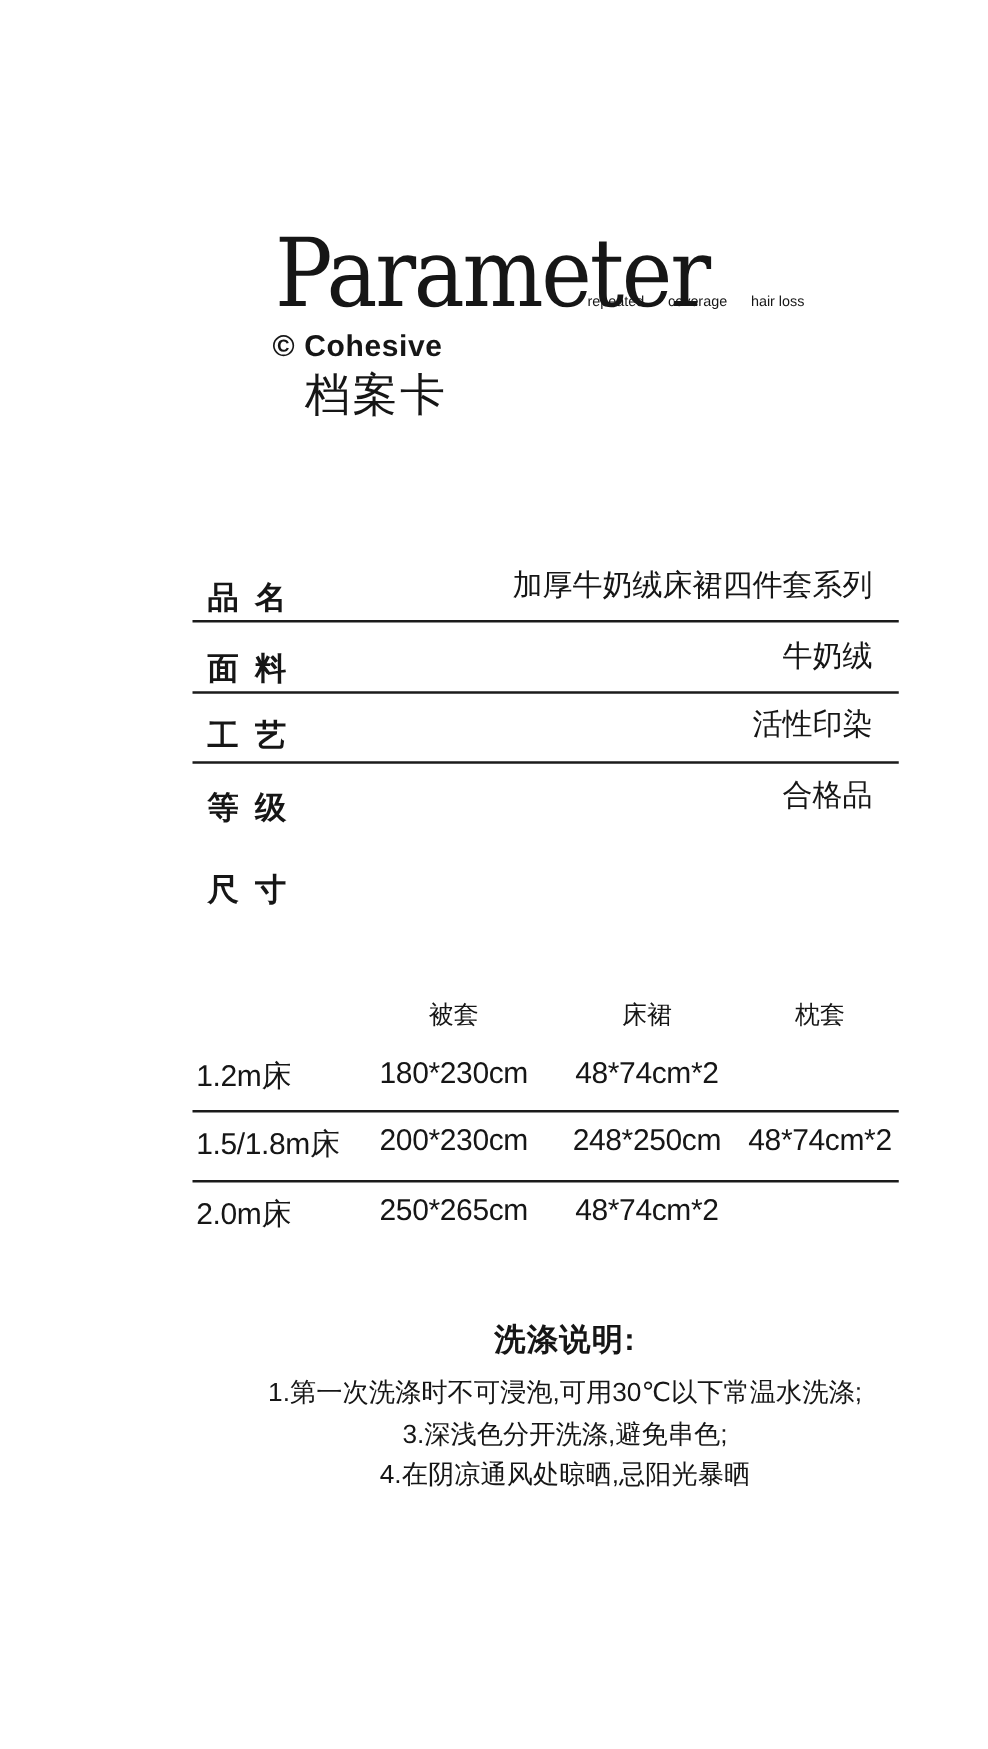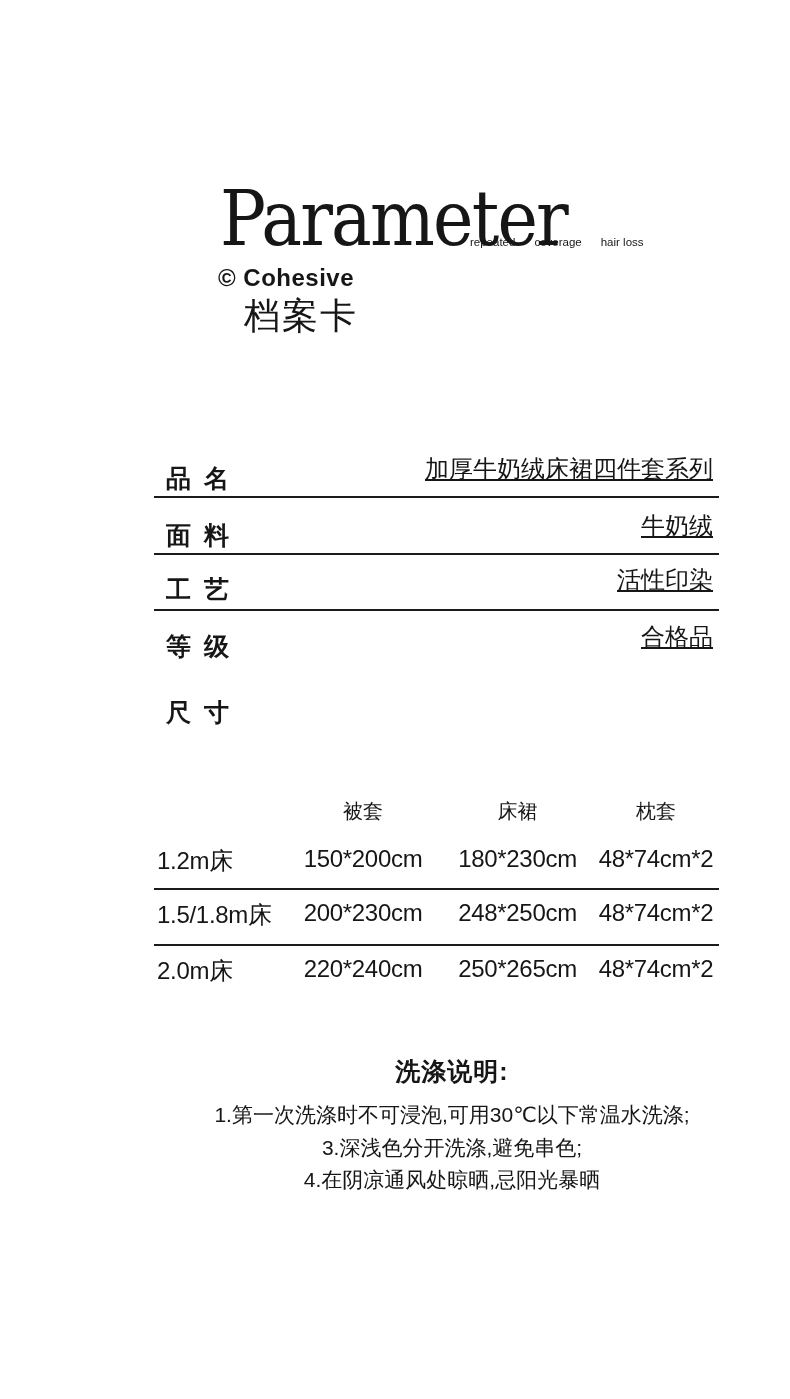--- a/index.html
+++ b/index.html
@@ -37,22 +37,22 @@
   .spec { position:absolute; left:113px; top:0; width:565px; }
   .spec-row { position:absolute; left:0; width:100%; height:28px; }
   .spec-row.r1 { top:464px; } .spec-row.r2 { top:521px; } .spec-row.r3 { top:575px; }
   .spec-row.r4 { top:632px; } .spec-row.r5 { top:698px; }
   .spec-label {
     position:absolute; left:12px; top:0; width:63px;
     display:flex; justify-content:space-between;
     font-weight:700; font-size:25px; line-height:28px; white-space:nowrap;
   }
   .spec-value {
-    position:absolute; right:6px; top:-9px;
-    font-size:24px; line-height:28px; white-space:nowrap;text-decoration:underline;
+    position:absolute; right:21px; top:-9px;
+    font-size:24px; line-height:28px; white-space:nowrap;
   }
   .rule { position:absolute; left:0; width:565px; height:2px; background:#1b1b1b; }
   .spec .rule.l1 { top:496px; } .spec .rule.l2 { top:553px; } .spec .rule.l3 { top:609px; }
 
   
   .sizes { position:absolute; left:113px; top:0; width:565px; }
   .size-row {
     position:absolute; left:0; width:100%;
     display:grid; grid-template-columns:130px 158px 151px 126px;
   }
@@ -128,33 +128,31 @@
 
   <section class="sizes">
     <div class="size-row hdr">
       <div class="c1"></div>
       <div class="c2">被套</div>
       <div class="c3">床裙</div>
       <div class="c4">枕套</div>
     </div>
     <div class="size-row d1">
       <div class="c1">1.2m床</div>
-      <div class="c2">150*200cm</div>
       <div class="c3">180*230cm</div>
       <div class="c4">48*74cm*2</div>
     </div>
     <div class="size-row d2">
       <div class="c1">1.5/1.8m床</div>
       <div class="c2">200*230cm</div>
       <div class="c3">248*250cm</div>
       <div class="c4">48*74cm*2</div>
     </div>
     <div class="size-row d3">
       <div class="c1">2.0m床</div>
-      <div class="c2">220*240cm</div>
       <div class="c3">250*265cm</div>
       <div class="c4">48*74cm*2</div>
     </div>
     <div class="rule l1"></div>
     <div class="rule l2"></div>
   </section>
 
   <section class="washing">
     <h2 class="washing-title">洗涤说明:</h2>
     <div class="washing-item">1.第一次洗涤时不可浸泡,可用30℃以下常温水洗涤;</div>

